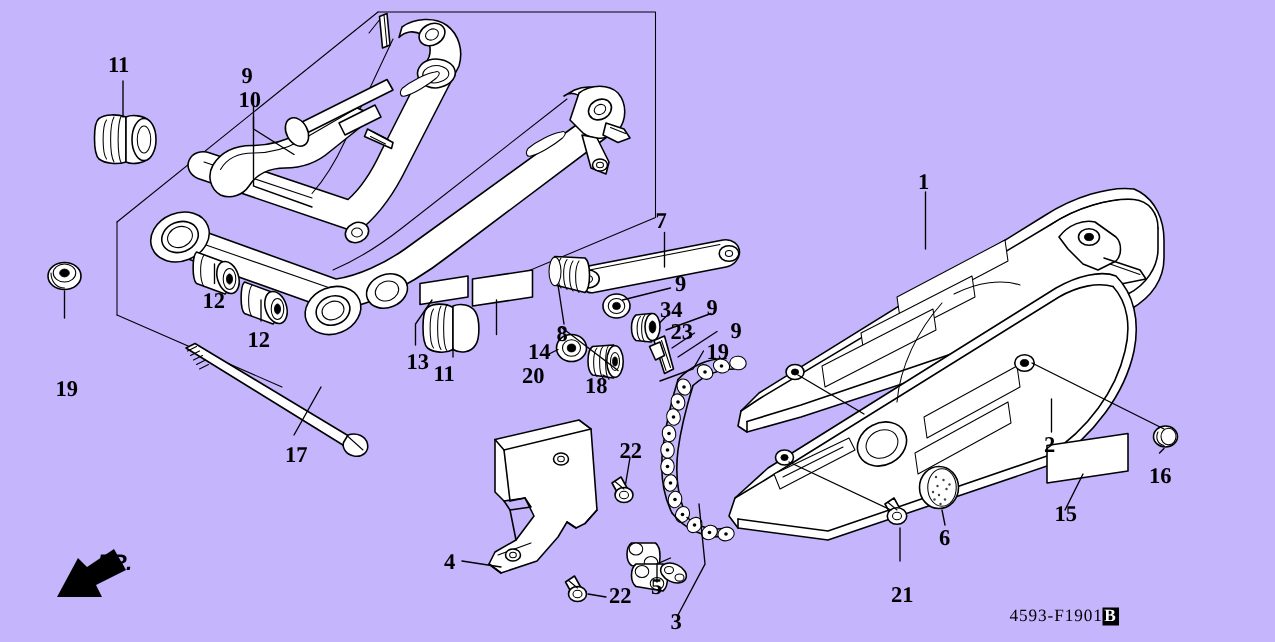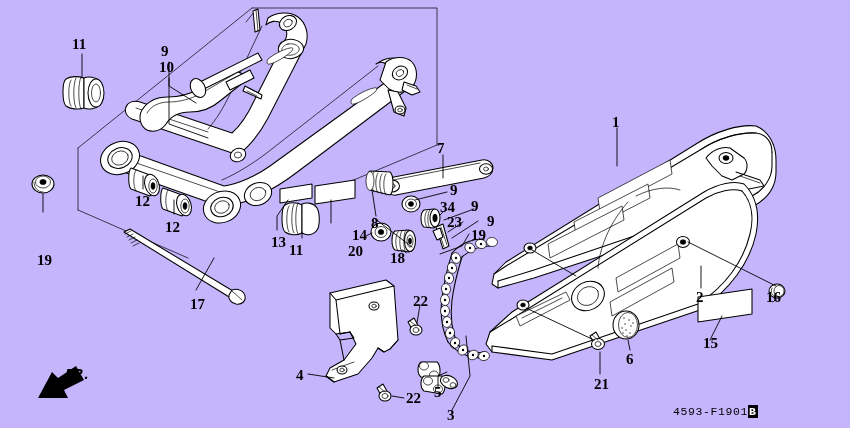--- a/index.html
+++ b/index.html
@@ -69,31 +69,31 @@
     font-size: 15px;
     font-weight: 700;
     color: #000000;
     line-height: 1;
     white-space: nowrap;
     letter-spacing: 0px;
     user-select: none;
   }
   .fr-label {
     position: absolute;
-    font-family: Liberation Mono, monospace;
+    font-family: Liberation Sans, sans-serif;
     font-size: 15px;
     font-weight: 700;
     font-style: italic;
     color: #000000;
     letter-spacing: -0.5px;
     white-space: nowrap;
   }
   .partnum {
     position: absolute;
-    font-family: Liberation Mono, monospace;
+    font-family: Liberation Serif, serif;
     font-size: 11.5px;
     font-weight: 400;
     color: #000000;
     letter-spacing: 0.6px;
     white-space: nowrap;
   }
   .partnum .rev {
     background: #000000;
     color: #ffffff;
     font-weight: 700;
@@ -538,24 +538,24 @@
   <div class="callout" style="left:348px; top:244px;">20</div>
   <div class="callout" style="left:471px; top:228px;">19</div>
   <div class="callout" style="left:390px; top:251px;text-align:center;">18</div>
   <div class="callout" style="left:296px; top:368px;">4</div>
   <div class="callout" style="left:413px; top:294px;">22</div>
   <div class="callout" style="left:406px; top:391px;">22</div>
   <div class="callout" style="left:434px; top:385px;">5</div>
   <div class="callout" style="left:447px; top:408px;">3</div>
   <div class="callout" style="left:612px; top:115px;">1</div>
   <div class="callout" style="left:696px; top:290px;">2</div>
-  <div class="callout" style="left:594px; top:377px;">21</div>
+  <div class="callout" style="left:594px; top:390px;">21</div>
   <div class="callout" style="left:626px; top:352px;">6</div>
   <div class="callout" style="left:703px; top:336px;">15</div>
-  <div class="callout" style="left:766px; top:290px;text-align:right;">16</div>
+  <div class="callout" style="left:766px; top:311px;text-align:right;">16</div>
 
   <div class="fr-label" style="left:65px; top:367px;">FR.</div>
 
   <div class="partnum" style="left:673px; top:405px;">
     <span>4593-F1901</span><span class="rev">B</span>
   </div>
 
 </div>
 
 </body></html>

